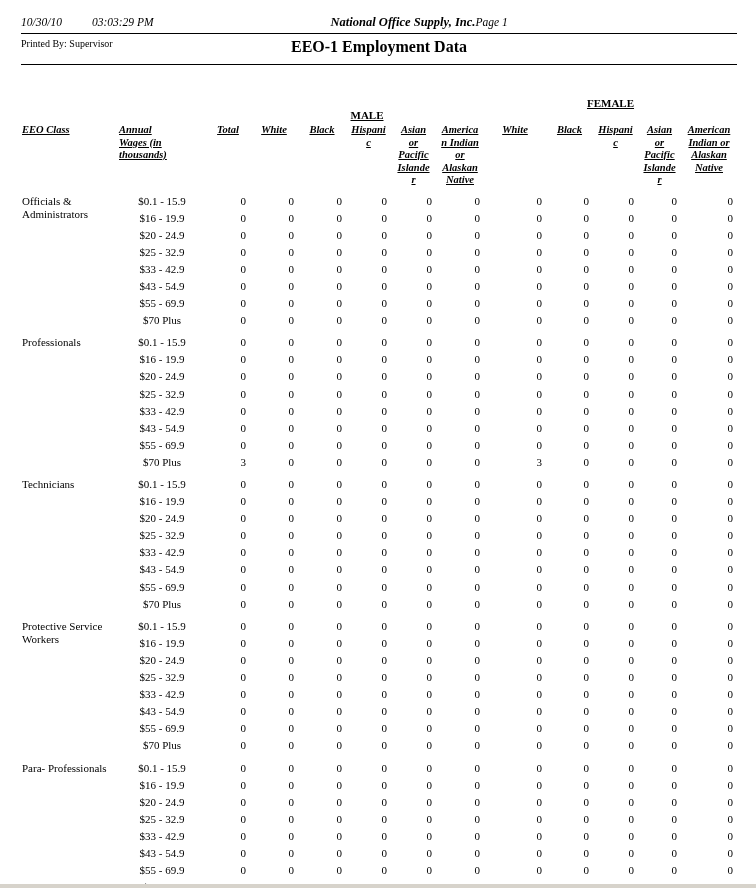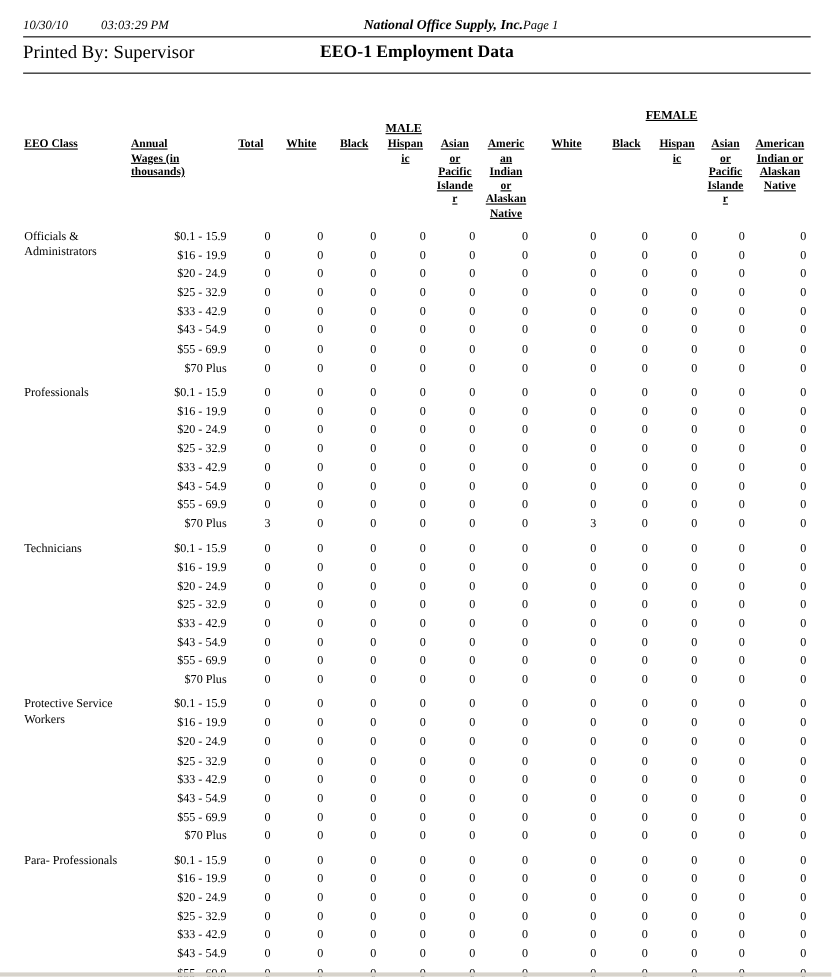--- a/index.html
+++ b/index.html
@@ -15,43 +15,43 @@
   }
 
   .hdr-row1 { display: grid; grid-template-columns: 1fr auto 1fr; font-size: 11.5px; align-items: baseline; font-style: italic; }
   .hdr-left { display: flex; gap: 30px; }
   .company { font-weight: bold; font-size: 12.5px; text-align: center; margin-left: 48px; }
   .page-num { text-align: left; }
 
   .rule { border-top: 1px solid #000; margin-top: 3px; }
 
   .hdr-row2 { display: grid; grid-template-columns: 1fr auto 1fr; padding: 4px 0 5px; align-items: center; }
-  .printed-by { font-size: 17px; align-self: start; }
+  .printed-by { font-size: 10px; align-self: start; }
   .title { font-size: 16px; font-weight: bold; text-align: center; }
 
   .gender-row { margin-top: 32px; font-size: 11px; font-weight: bold; }
   .gender { text-align: center; text-decoration: underline; }
   .male-hdr { grid-column: 4 / 9; }
   .female-hdr { grid-column: 9 / 14; }
 
   .col-hdr-row { margin-top: 3px; font-size: 10.5px; font-weight: bold; line-height: 12.5px; min-height: 62px; margin-bottom: 6px; align-items: start; }
-  .hdr { text-decoration: underline; }
+  .hdr { text-decoration: underline; font-style: italic; }
   .hdr.left { text-align: left; padding-left: 1px; }
   .num-hdr { text-align: center; padding: 0 5px; overflow-wrap: anywhere; }
   .wages-hdr { width: 58px; }
 
   .group { position: relative; margin-bottom: 5px; }
   .class-label { position: absolute; left: 1px; top: 2px; width: 96px; font-size: 11px; line-height: 13.5px; }
   .row {
     display: grid;
     grid-template-columns: 88px 44px 48px 48px 45px 45px 48px 62px 47px 45px 43px 56px;
     margin-left: 97px;
     height: 17.1px; line-height: 17.1px; font-size: 11px;
   }
-  .wage { text-align: right; }
+  .wage { text-align: center; }
   .num { text-align: right; padding-right: 4px; }
 
   .bottom-edge { position: absolute; left: 0; bottom: 0; width: 100%; height: 4px; background: #d7d3cb; }
 </style>
 </head>
 <body>
 
 <div class="page">
 
   <div class="hdr-row1">

